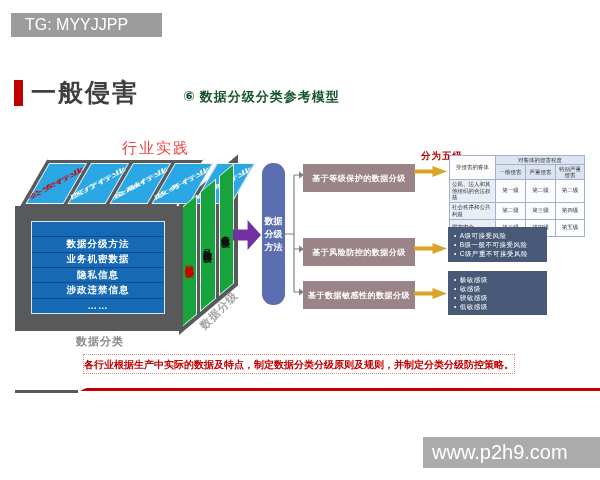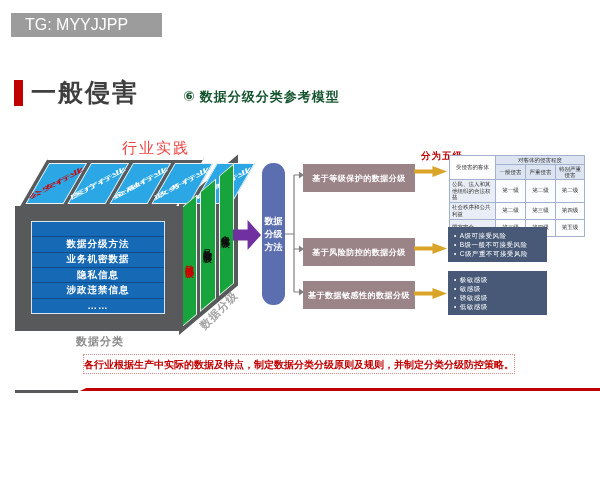--- a/index.html
+++ b/index.html
@@ -224,14 +224,15 @@
     <div class="bullet"><span class="dot">•</span><span>敏感级</span></div>
     <div class="bullet"><span class="dot">•</span><span>较敏感级</span></div>
     <div class="bullet"><span class="dot">•</span><span>低敏感级</span></div>
   </div>
 
   <div class="abs footnote">各行业根据生产中实际的数据及特点，制定数据分类分级原则及规则，并制定分类分级防控策略。</div>
 
   <div class="abs line-gray"></div>
   <div class="abs line-red"></div>
 
+  <div class="abs wm">www.p2h9.com</div>
 
 </div>
 
 </body></html>

